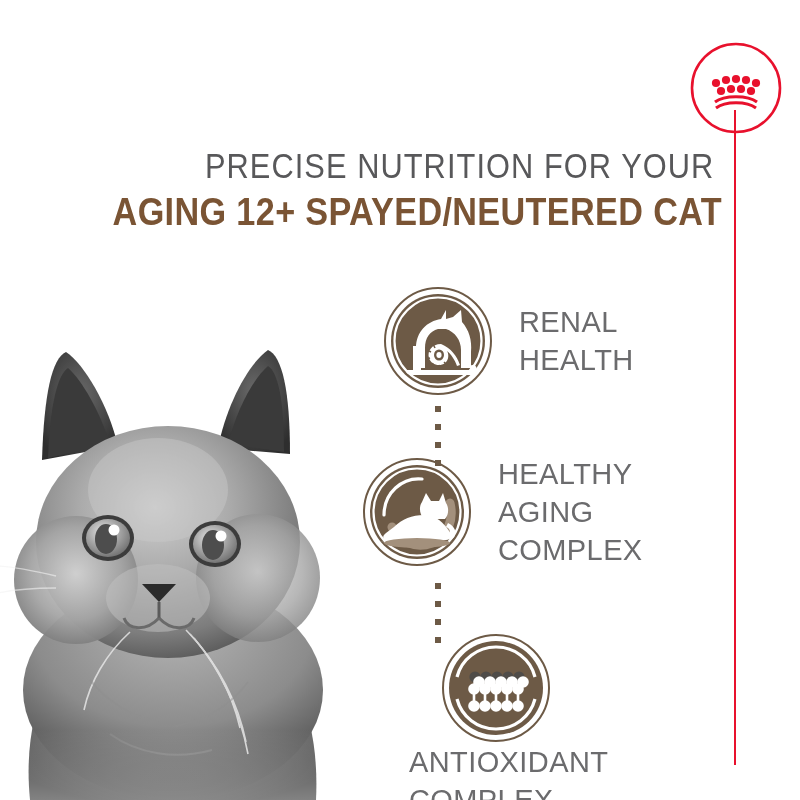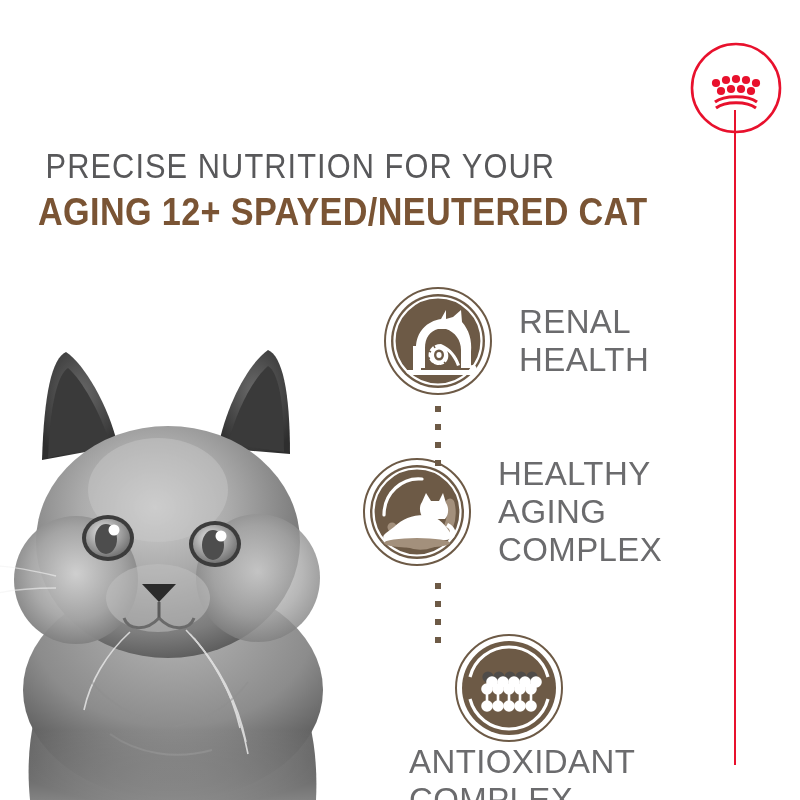--- a/index.html
+++ b/index.html
@@ -34,21 +34,21 @@
     height: 655px;
     background: #E8112D;
   }
 
   
   #headline-block {
     position: absolute;
     left: 0px;
     top: 146px;
     width: 760px;
-    text-align: left;
+    text-align: right;
   }
   #headline-line1 {
     font-family: "Liberation Sans Narrow", "Liberation Sans", sans-serif;
     font-size: 35px;
     letter-spacing: 1.2px;
     color: #58585a;
     line-height: 40px;
     font-weight: 400;
     transform: scaleX(0.88);
     transform-origin: center;
@@ -83,21 +83,21 @@
     align-items: center;
   }
   .benefit-icon {
     width: 110px;
     height: 110px;
     flex: 0 0 110px;
   }
   .benefit-label {
     margin-left: 26px;
     font-family: "Liberation Sans", sans-serif;
-    font-size: 33px;
+    font-size: 29px;
     line-height: 38px;
     color: #6b6b6d;
     letter-spacing: 0.4px;
     font-weight: 400;
     white-space: pre-line;
   }
 
   #row-renal      { left: 383px; top: 286px; }
   #row-aging      { left: 362px; top: 455px; }
   #row-antiox     { left: 383px; top: 633px; flex-direction: column; }

